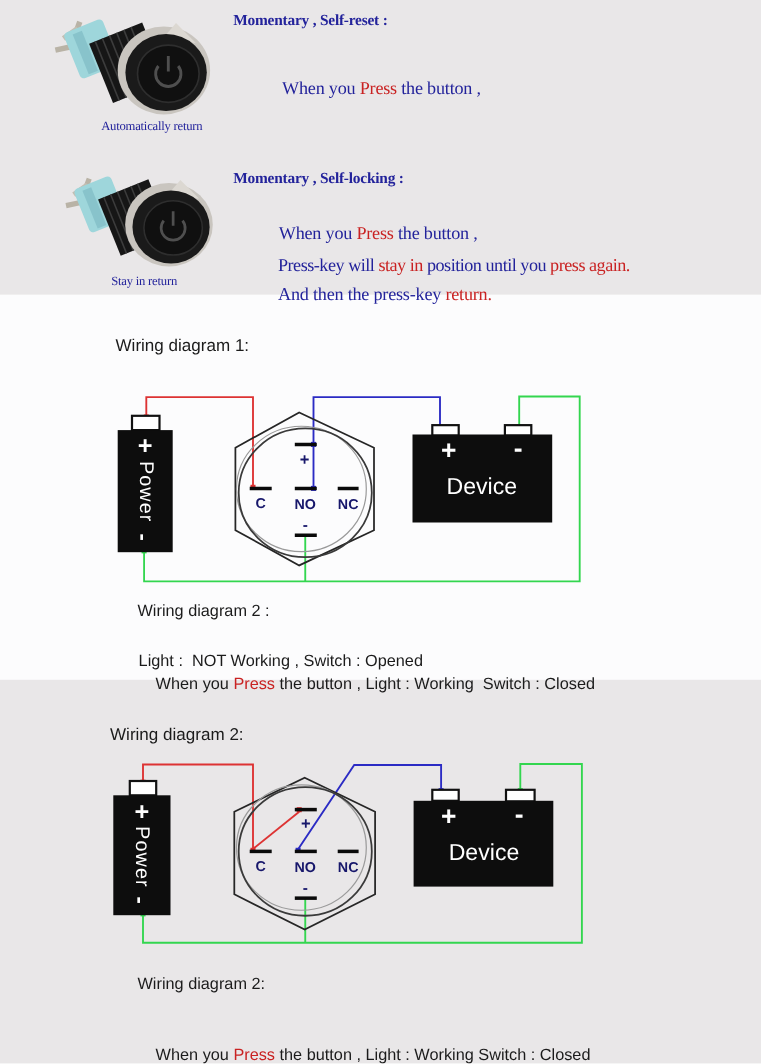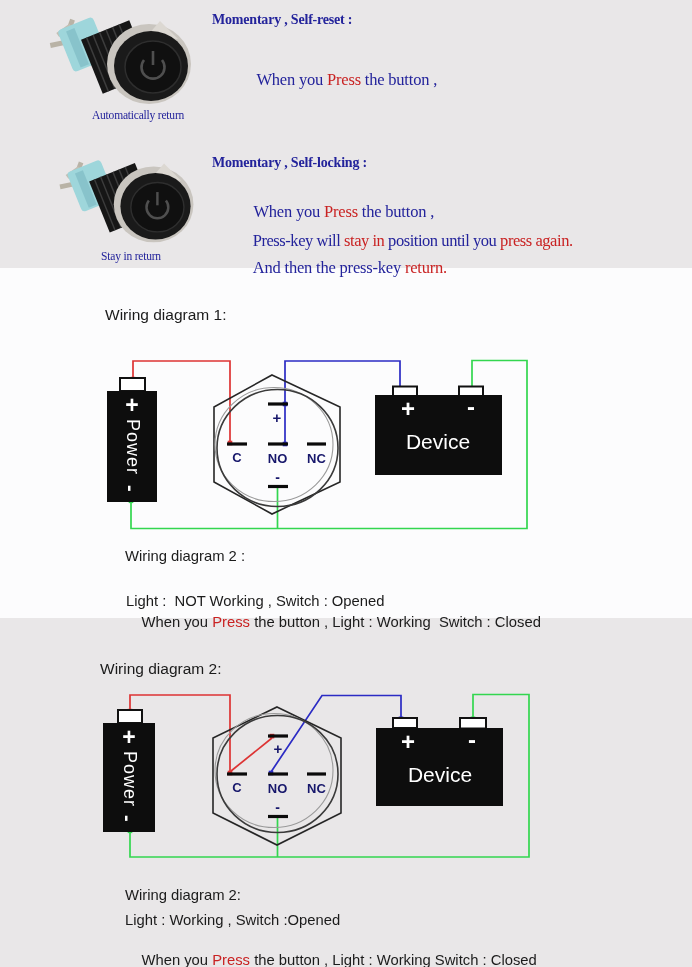--- a/index.html
+++ b/index.html
@@ -224,18 +224,17 @@
       <rect x="393" y="718" width="24" height="10" fill="#fff" stroke="#111" stroke-width="2"></rect>
       <rect x="460" y="718" width="26" height="10.5" fill="#fff" stroke="#111" stroke-width="2"></rect>
       <rect x="376" y="728" width="127" height="78" fill="#0d0d0d"></rect>
       <text x="408" y="750" text-anchor="middle" font-size="24" font-weight="bold" fill="#fff">+</text>
       <text x="472" y="748" text-anchor="middle" font-size="24" font-weight="bold" fill="#fff">-</text>
       <text x="440" y="782" text-anchor="middle" font-size="21" fill="#fff">Device</text>
     </g>
   </svg>
 
   <div class="abs sans dnote" style="left:125px;top:887px;">Wiring diagram 2:</div>
-  <div class="abs sans dnote" style="left:125px;top:912px;">Light : Working , Switch :Opened</div>
   <div class="abs sans dnote" style="left:125px;top:936px;">
     <span>When you </span><span class="red">Press</span><span> the button , Light : Working Switch : Closed</span>
   </div>
 
 </div>
 
 </body></html>

